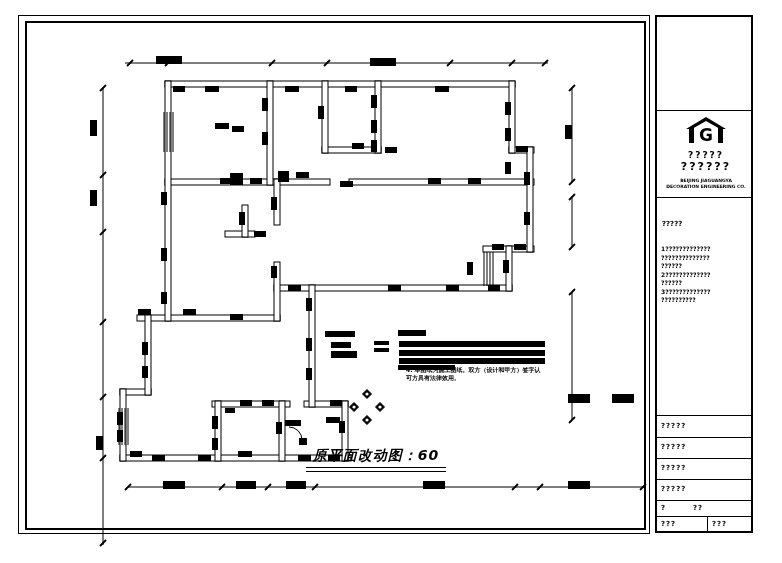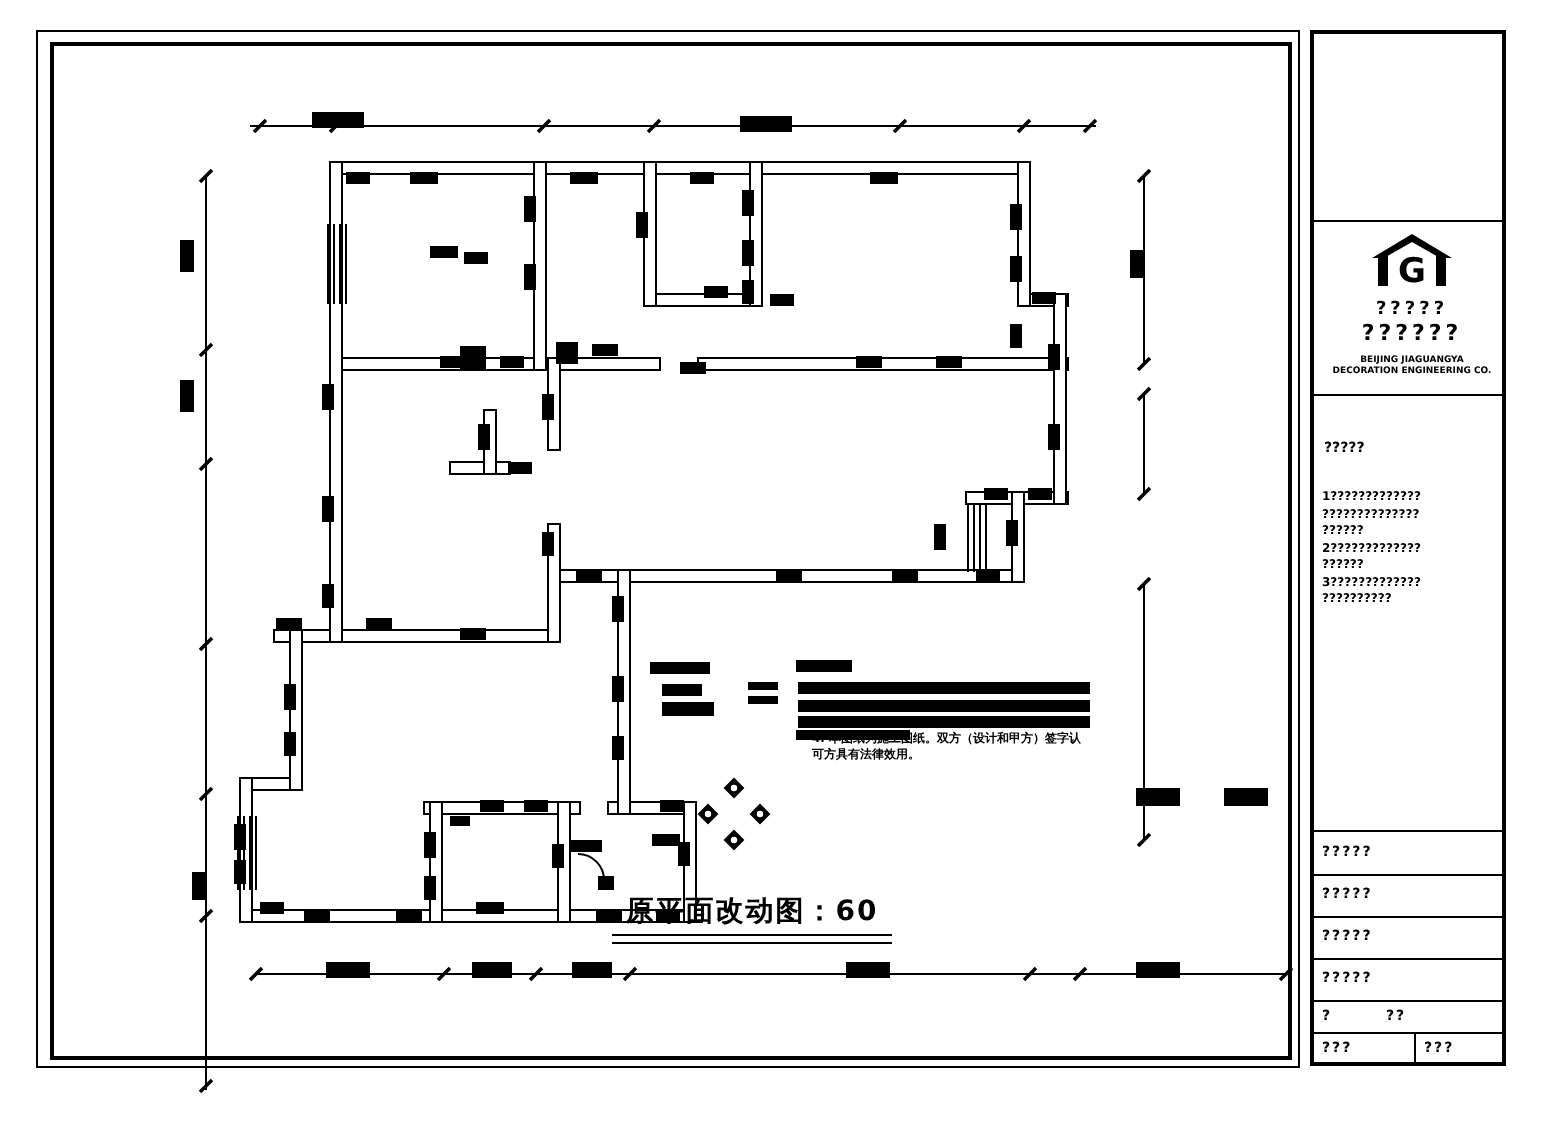--- a/index.html
+++ b/index.html
@@ -3,21 +3,21 @@
 <meta charset="utf-8">
 <style>
   html,body{margin:0;padding:0;background:#fff;}
   #page{position:relative;width:782px;height:563px;background:#fff;overflow:hidden;
         font-family:"DejaVu Sans",sans-serif;color:#000;}
   .frame{position:absolute;border:1px solid #000;}
   #frame-outer{left:18px;top:15px;width:630px;height:517px;}
   #frame-inner{left:25px;top:21px;width:617px;height:505px;border-width:2px;}
   #plan-svg{position:absolute;left:0;top:0;}
   #plan-title{position:absolute;left:308px;top:447px;width:136px;text-align:center;
-      font-size:14px;font-weight:bold;letter-spacing:1px;white-space:nowrap;}
+      font-size:14px;font-weight:bold;letter-spacing:1px;white-space:nowrap;font-style:italic;}
   .title-underline{position:absolute;left:306px;width:140px;height:0;border-top:1px solid #000;}
   #note{position:absolute;left:406px;top:366px;width:150px;font-size:6px;line-height:8px;
       font-weight:bold;transform-origin:0 0;}
   
   #panel{position:absolute;left:655px;top:15px;width:98px;height:518px;border:2px solid #000;box-sizing:border-box;}
   .pline{position:absolute;left:0;width:100%;height:0;border-top:1px solid #000;}
   .prow-text{position:absolute;left:4px;font-size:7px;font-weight:bold;letter-spacing:1px;white-space:nowrap;}
   #logo-wrap{position:absolute;left:0;top:100px;width:98px;text-align:center;}
   #company-cn1{font-size:9px;font-weight:bold;letter-spacing:2px;margin-top:1px;}
   #company-cn2{font-size:11px;font-weight:bold;letter-spacing:2px;}

